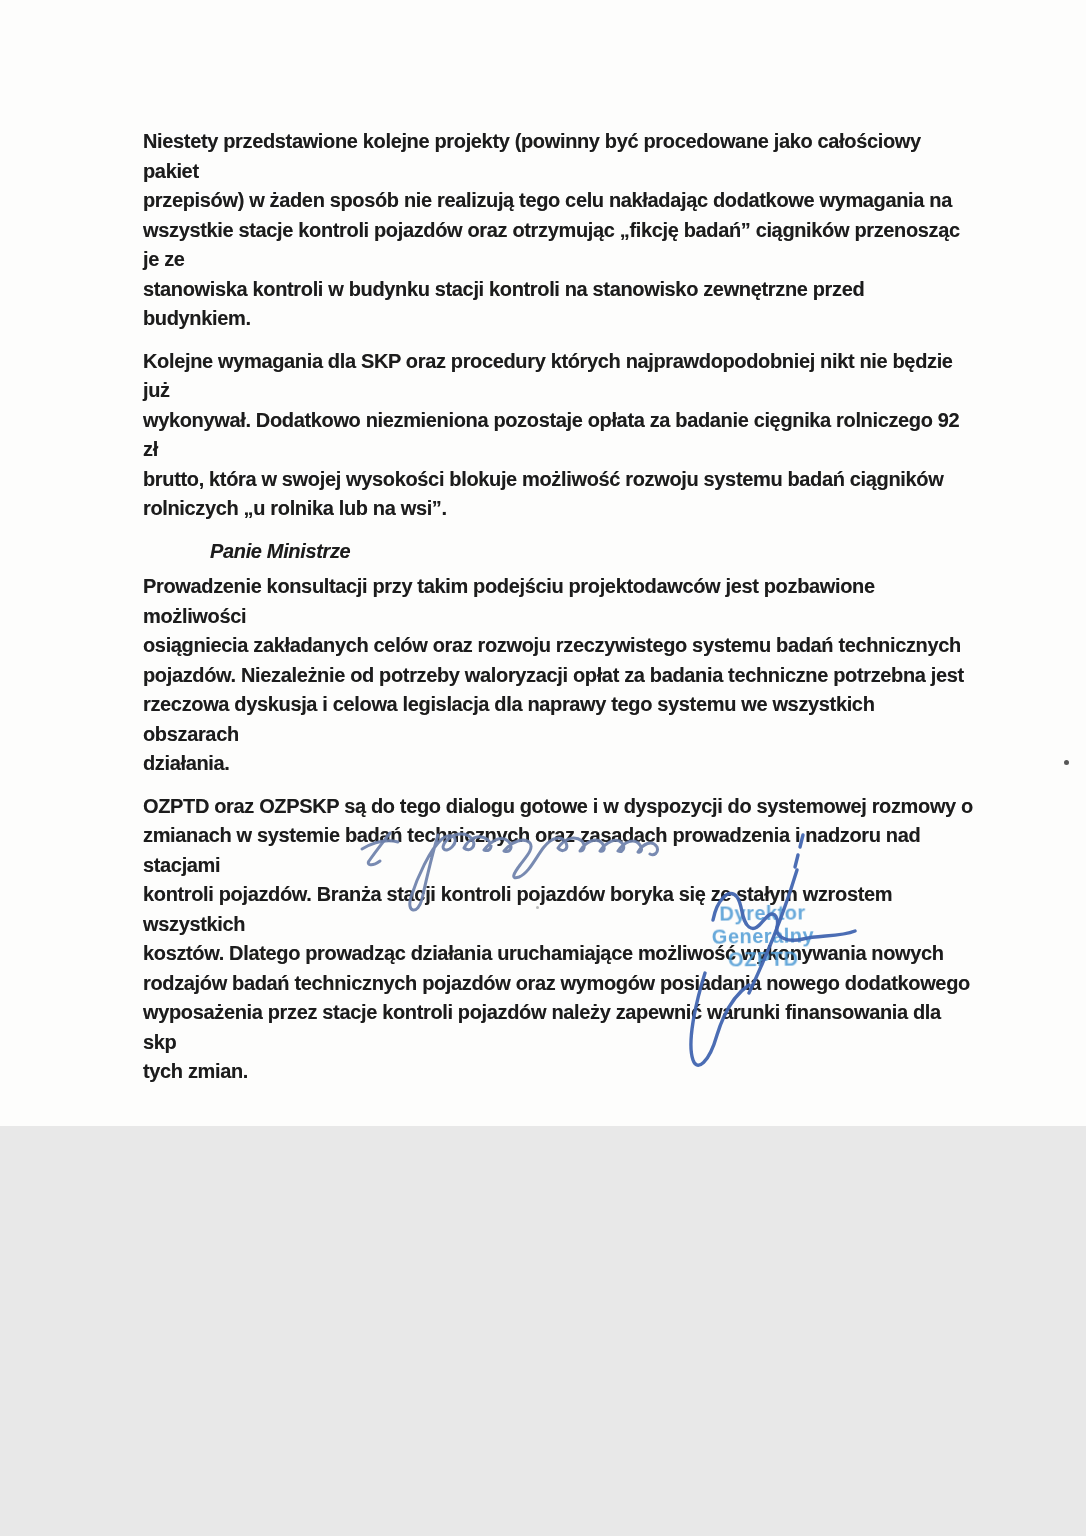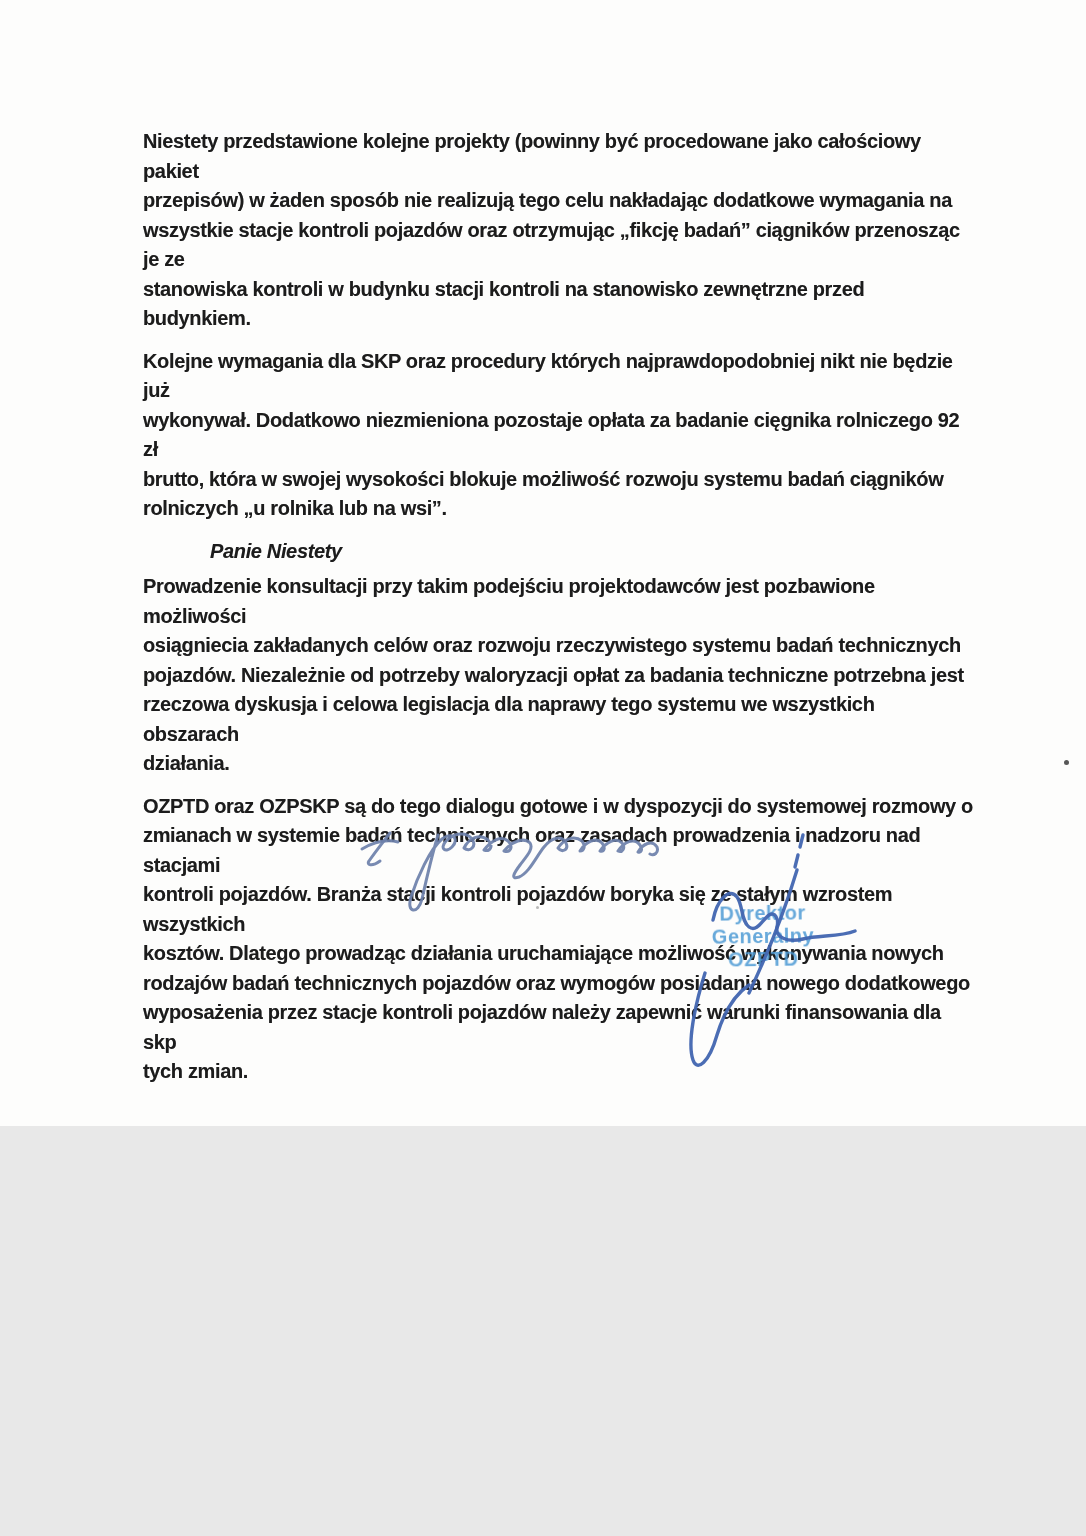--- a/index.html
+++ b/index.html
@@ -106,21 +106,21 @@
 
   <div class="text-block">
     <p class="para">Niestety przedstawione kolejne projekty (powinny być procedowane jako całościowy pakiet
 przepisów) w żaden sposób nie realizują tego celu nakładając dodatkowe wymagania na
 wszystkie stacje kontroli pojazdów oraz otrzymując „fikcję badań” ciągników przenosząc je ze
 stanowiska kontroli w budynku stacji kontroli na stanowisko zewnętrzne przed budynkiem.</p>
     <p class="para">Kolejne wymagania dla SKP oraz procedury których najprawdopodobniej nikt nie będzie już
 wykonywał. Dodatkowo niezmieniona pozostaje opłata za badanie cięgnika rolniczego 92 zł
 brutto, która w swojej wysokości blokuje możliwość rozwoju systemu badań ciągników
 rolniczych „u rolnika lub na wsi”.</p>
-    <p class="para salutation">Panie Niestety</p>
+    <p class="para salutation">Panie Ministrze</p>
     <p class="para">Prowadzenie konsultacji przy takim podejściu projektodawców jest pozbawione możliwości
 osiągniecia zakładanych celów oraz rozwoju rzeczywistego systemu badań technicznych
 pojazdów. Niezależnie od potrzeby waloryzacji opłat za badania techniczne potrzebna jest
 rzeczowa dyskusja i celowa legislacja dla naprawy tego systemu we wszystkich obszarach
 działania.</p>
     <p class="para">OZPTD oraz OZPSKP są do tego dialogu gotowe i w dyspozycji do systemowej rozmowy o
 zmianach w systemie badań technicznych oraz zasadach prowadzenia i nadzoru nad stacjami
 kontroli pojazdów. Branża stacji kontroli pojazdów boryka się ze stałym wzrostem wszystkich
 kosztów. Dlatego prowadząc działania uruchamiające możliwość wykonywania nowych
 rodzajów badań technicznych pojazdów oraz wymogów posiadania nowego dodatkowego

